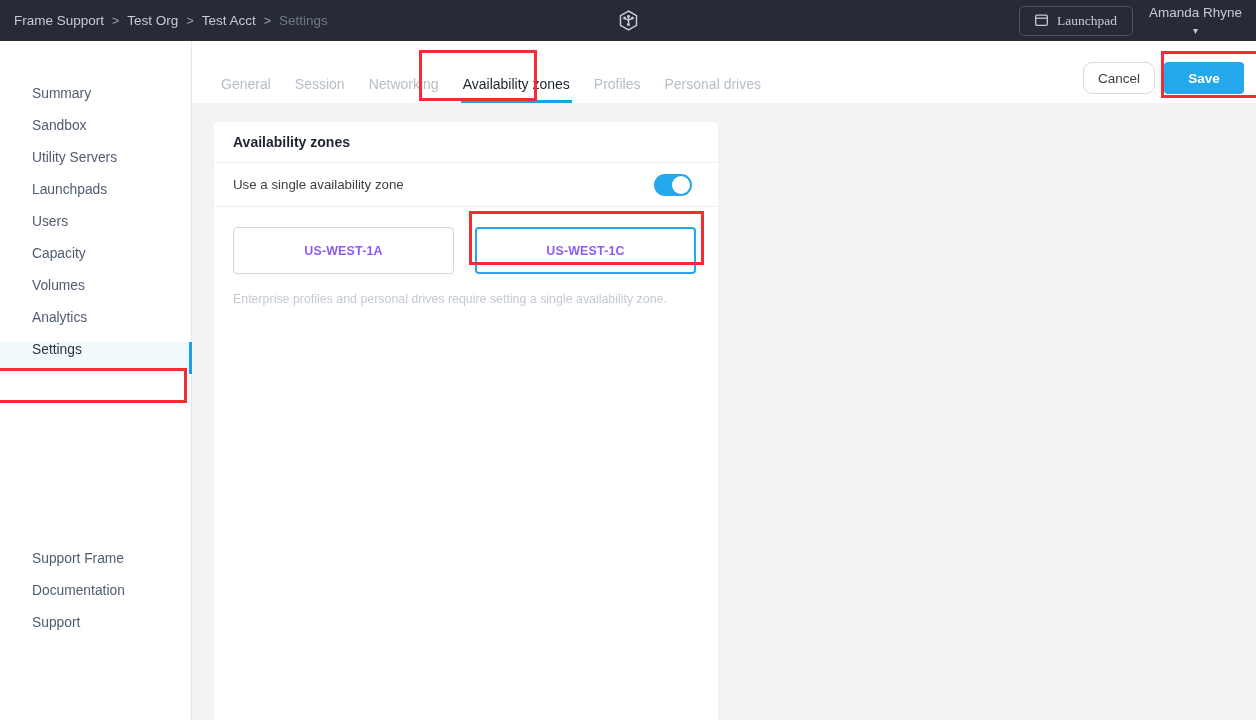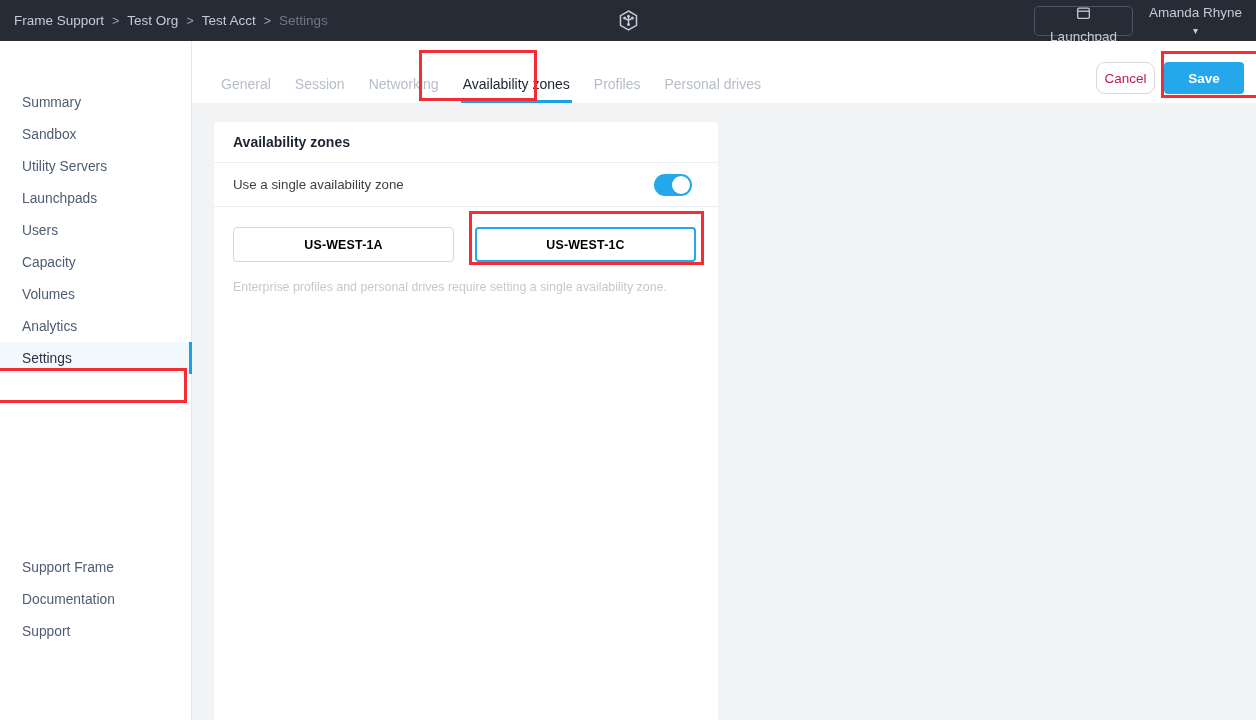--- a/index.html
+++ b/index.html
@@ -39,23 +39,22 @@
   .topbar-right {
     position: absolute; right: 12px; top: 0; height: 41px;
     display: flex; align-items: center; gap: 16px;
   }
   .launchpad-btn {
     display: flex; align-items: center; gap: 9px;
     height: 30px; padding: 0 15px;
     border: 1px solid #4d5564; border-radius: 5px;
     background: transparent;
     color: #c5cad6; font-size: 13.5px;
-    font-family: Liberation Sans, sans-serif;
-    cursor: pointer;
-    flex-direction: column;
+    font-family: Liberation Serif, serif;
+    cursor: pointer;
   }
   .launchpad-btn svg { display: block; }
   .user-menu {
     display: flex; align-items: center; gap: 6px;
     color: #c5cad6; font-size: 13.5px; cursor: pointer;
     padding-right: 2px;
     flex-direction: column;
   }
   .caret { font-size: 10px; color: #c5cad6; line-height: 1; }
 
@@ -64,22 +63,22 @@
     position: absolute; top: 41px; left: 0;
     width: 192px; height: 679px;
     background: #ffffff;
     border-right: 1px solid #e6e8ec;
   }
   .nav-group-top { position: absolute; top: 45px; left: 0; right: 0; }
   .nav-group-bottom { position: absolute; top: 510px; left: 0; right: 0; }
   .nav-item {
     position: relative;
     height: 32px;
-    display: flex; align-items: center;
-    padding-left: 22px;
+    display: flex; align-items: flex-start;
+    padding-left: 32px;
     font-size: 13.8px;
     color: #4f5c70;
     cursor: pointer;
     margin-bottom: 0;
   }
   .nav-item.active {
     background: #f2f9fd;
     color: #2c3444;
   }
   .nav-item.active .nav-accent {
@@ -115,23 +114,23 @@
   .tab.active { color: #1c2432; }
   .tab.active .tab-underline {
     position: absolute; left: 10px; right: 10px; bottom: 0;
     height: 3px; background: #1aa0e8;
   }
   .tabbar-actions {
     position: absolute; right: 12px; bottom: 9px;
     display: flex; align-items: center; gap: 9px;
   }
   .btn-cancel {
-    width: 59px; height: 32px;
+    width: 72px; height: 32px;
     border: 1px solid #d5d9e0; border-radius: 9px;
-    background: #ffffff; color: #be185d;
+    background: #ffffff; color: #404040;
     font-size: 13.5px; font-family: "Liberation Sans", sans-serif;
     cursor: pointer;
   }
   .btn-save {
     width: 80px; height: 32px;
     border: none; border-radius: 4px;
     background: #25a7ec; color: #ffffff;
     font-size: 13.5px; font-weight: bold;
     font-family: "Liberation Sans", sans-serif;
     cursor: pointer;
@@ -167,25 +166,25 @@
     width: 18px; height: 18px; border-radius: 50%;
     background: #ffffff;
   }
 
   .zones {
     display: flex; gap: 21px;
     padding: 20px 19px 0 19px;
   }
   .zone-btn {
     position: relative;
-    width: 221px; height: 35px;
+    width: 221px; height: 47px;
     border: 1px solid #d3d7de; border-radius: 4px;
     background: #ffffff;
     display: flex; align-items: center; justify-content: center;
-    font-size: 12.4px; font-weight: bold; color: #000000;
+    font-size: 12.4px; font-weight: bold; color: #8b5cf6;
     letter-spacing: 0.2px;
     cursor: pointer;
     font-family: "Liberation Sans", sans-serif;
   }
   .zone-btn.selected { border: 2px solid #25a7ec; }
   .zone-hint {
     padding: 18px 19px 0 19px;
     font-size: 12.4px; color: #c4c9d2;
   }
 

